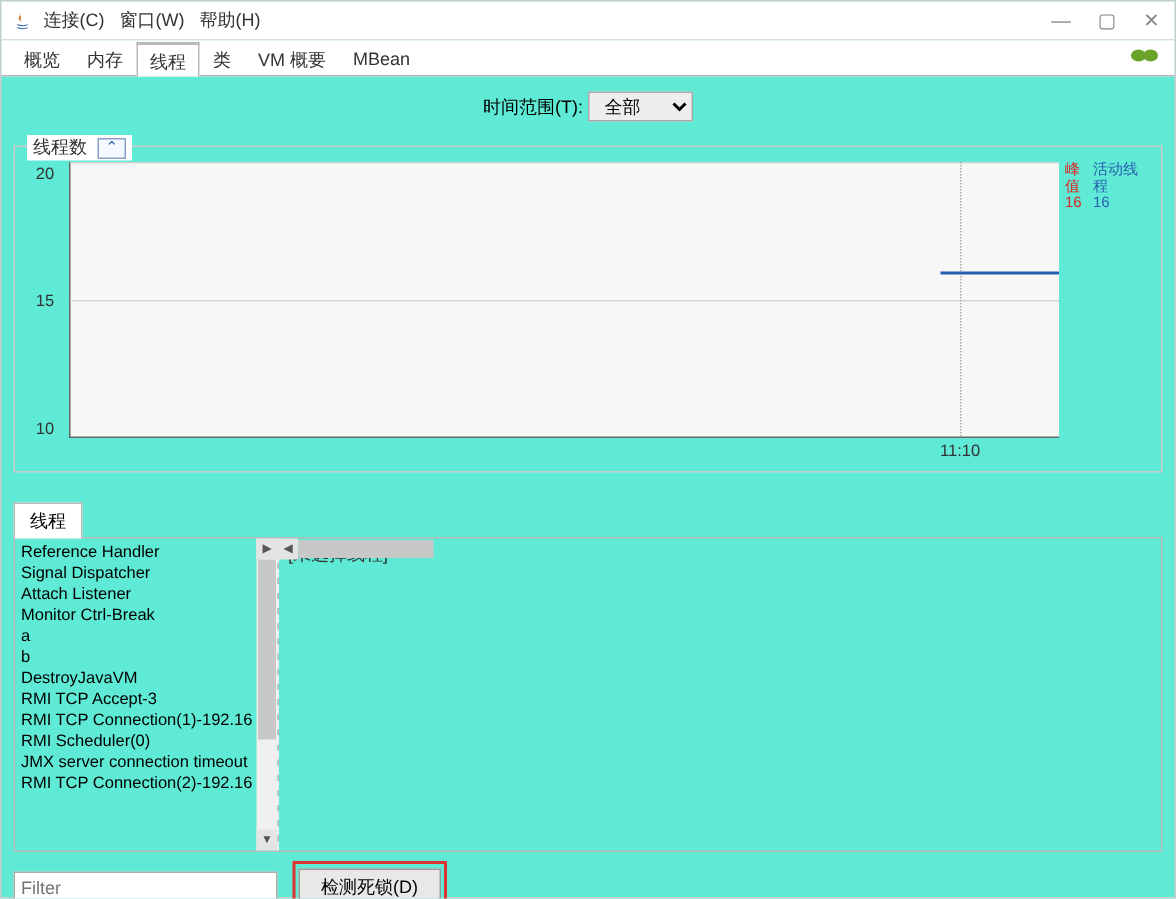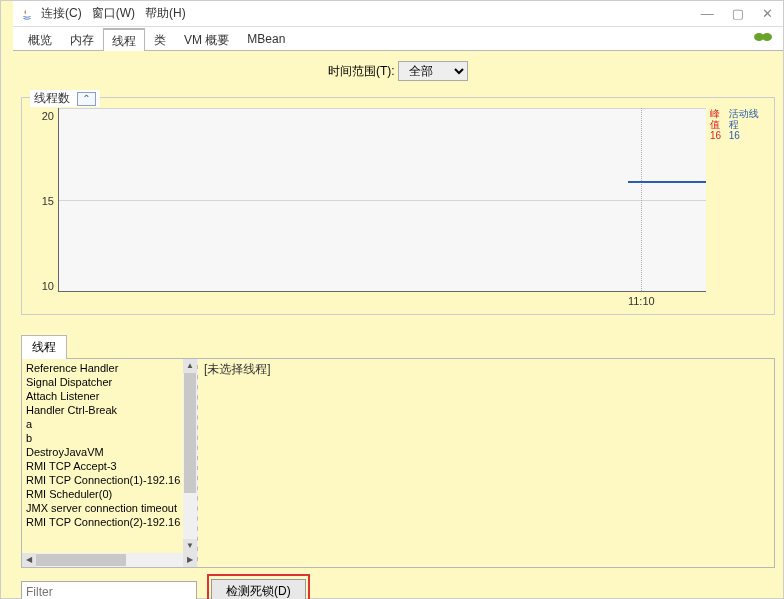--- a/index.html
+++ b/index.html
@@ -1,48 +1,48 @@
 <!DOCTYPE html>
 <html><head>
 <meta charset="utf-8">
 <style>
 * { box-sizing: border-box; margin: 0; padding: 0; }
 body { font-family: "Microsoft YaHei", Arial, sans-serif; font-size: 12px; background: #fff; color: #000; }
-.window { width: 784px; height: 599px; border: 1px solid #ccc; position: relative; background: #fef9c3; padding-left: 12px; }
+.window { width: 784px; height: 599px; border: 1px solid #ccc; position: relative; background: #5eead4; }
 .titlebar { height: 26px; display: flex; align-items: center; padding: 0 6px; border-bottom: 1px solid #ddd; background: #fff; }
 .titlebar .java-icon { width: 16px; height: 16px; margin-right: 6px; display: inline-flex; align-items: center; justify-content: center; }
 .titlebar .menus { display: flex; gap: 10px; font-size: 12px; color: #333; }
 .titlebar .menus span { cursor: default; }
 .win-controls { margin-left: auto; display: flex; gap: 18px; color: #888; font-size: 13px; padding-right: 4px; }
 .win-controls span { cursor: default; }
 .tabbar { height: 24px; display: flex; border-bottom: 1px solid #b8b8b8; padding-left: 6px; background: #fff; position: relative; }
 .tab { padding: 3px 8px; font-size: 12px; color: #333; border: 1px solid transparent; border-bottom: none; position: relative; top: 1px; cursor: default; }
 .tab.active { border-color: #b8b8b8; background: #fff; border-top: 2px solid #b8b8b8; }
 .indicator { position: absolute; right: 10px; top: 3px; }
 .content { padding: 4px 8px 8px 8px; }
 .timerange-row { text-align: center; padding: 6px 0 10px 0; font-size: 12px; }
 .timerange-row select { font-size: 12px; padding: 1px 18px 1px 6px; border: 1px solid #aaa; background: #eee; }
 .chart-group { border: 1px solid #ccc; position: relative; margin-top: 6px; padding: 10px 8px 6px 8px; }
 .chart-group .legend-title { position: absolute; top: -8px; left: 8px; background: #fff; padding: 0 4px; font-size: 12px; color: #333; }
 .chart-group .collapse-btn { display: inline-block; border: 1px solid #8aa0c8; color: #2a5db0; font-size: 10px; padding: 0 4px; margin-left: 4px; line-height: 12px; vertical-align: middle; background: #f5f9ff; }
 .chart-area { display: flex; height: 200px; }
-.chart-yaxis { width: 28px; display: flex; flex-direction: column; justify-content: space-between; align-items: flex-end; padding: 2px 4px 16px 0; font-size: 11px; color: #333; }
+.chart-yaxis { width: 28px; display: flex; flex-direction: column; justify-content: space-between; align-items: center; padding: 2px 4px 16px 0; font-size: 11px; color: #333; }
 .chart-plot { flex: 1; border-left: 1px solid #666; border-bottom: 1px solid #666; position: relative; background: #f7f7f7; margin-bottom: 16px; }
 .chart-plot .gridline { position: absolute; left: 0; right: 0; border-top: 1px solid #d5d5d5; }
 .chart-plot .data-line { position: absolute; height: 2px; background: #2a5db0; }
 .chart-plot .vline { position: absolute; top: 0; bottom: 0; border-left: 1px dotted #aaa; }
 .chart-xaxis { position: absolute; bottom: -16px; font-size: 11px; color: #333; transform: translateX(-50%); }
 .chart-legend { width: 60px; font-size: 10px; padding-left: 4px; display: flex; flex-direction: row; justify-content: center; }
 .chart-legend .peak { color: #d22; }
 .chart-legend .live { color: #2a5db0; }
 .chart-legend .val { display: block; line-height: 11px; }
 .threads-section { margin-top: 20px; }
 .threads-tab { display: inline-block; border: 1px solid #b8b8b8; border-bottom: none; padding: 3px 10px; font-size: 12px; background: #fff; position: relative; z-index: 2; }
 .threads-box { border: 1px solid #b8b8b8; margin-top: -1px; height: 210px; display: flex; }
-.thread-list-wrap { width: 176px; border-right: 1px solid #b8b8b8; display: flex; flex-direction: column; }
+.thread-list-wrap { width: 176px; border-right: 1px solid #b8b8b8; display: flex; }
 .thread-list { flex: 1; overflow: hidden; position: relative; }
 .thread-list-inner { position: absolute; left: 0; top: 0; right: 14px; padding: 2px 0; }
 .thread-list-inner div { font-size: 11px; padding: 1px 4px; white-space: nowrap; overflow: hidden; }
 .scrollbar-v { position: absolute; right: 0; top: 0; bottom: 0; width: 14px; background: #f0f0f0; }
 .scrollbar-v .thumb { position: absolute; left: 1px; right: 1px; background: #c8c8c8; }
 .scrollbar-v .arrow { position: absolute; left: 0; right: 0; height: 14px; background: #e4e4e4; text-align: center; font-size: 8px; line-height: 14px; color: #555; }
 .scrollbar-h { height: 14px; background: #f0f0f0; position: relative; }
 .scrollbar-h .arrow { position: absolute; top: 0; bottom: 0; width: 14px; background: #e4e4e4; text-align: center; font-size: 8px; line-height: 14px; color: #555; }
 .scrollbar-h .track { position: absolute; left: 14px; right: 14px; top: 0; bottom: 0; }
 .scrollbar-h .thumb { position: absolute; top: 1px; bottom: 1px; left: 0; width: 90px; background: #c8c8c8; }
@@ -135,21 +135,21 @@
 
     <div class="threads-section">
       <div class="threads-tab">线程</div>
       <div class="threads-box">
         <div class="thread-list-wrap">
           <div class="thread-list">
             <div class="thread-list-inner">
               <div>Reference Handler</div>
               <div>Signal Dispatcher</div>
               <div>Attach Listener</div>
-              <div>Handler Ctrl-Break</div>
+              <div>Monitor Ctrl-Break</div>
               <div>a</div>
               <div>b</div>
               <div>DestroyJavaVM</div>
               <div>RMI TCP Accept-3</div>
               <div>RMI TCP Connection(1)-192.16</div>
               <div>RMI Scheduler(0)</div>
               <div>JMX server connection timeout</div>
               <div>RMI TCP Connection(2)-192.16</div>
             </div>
             <div class="scrollbar-v">

